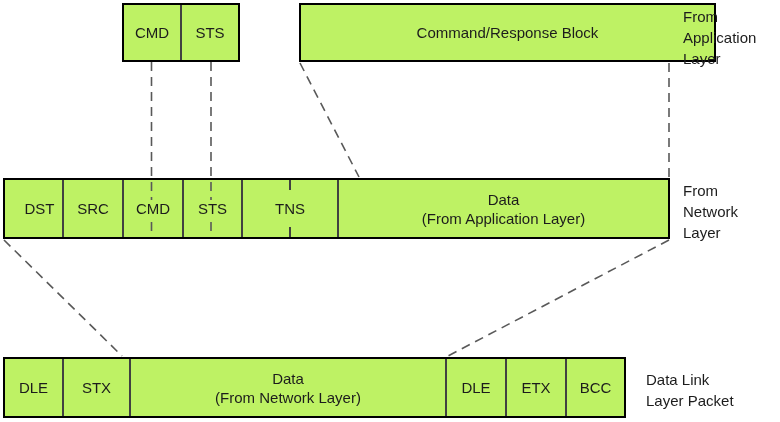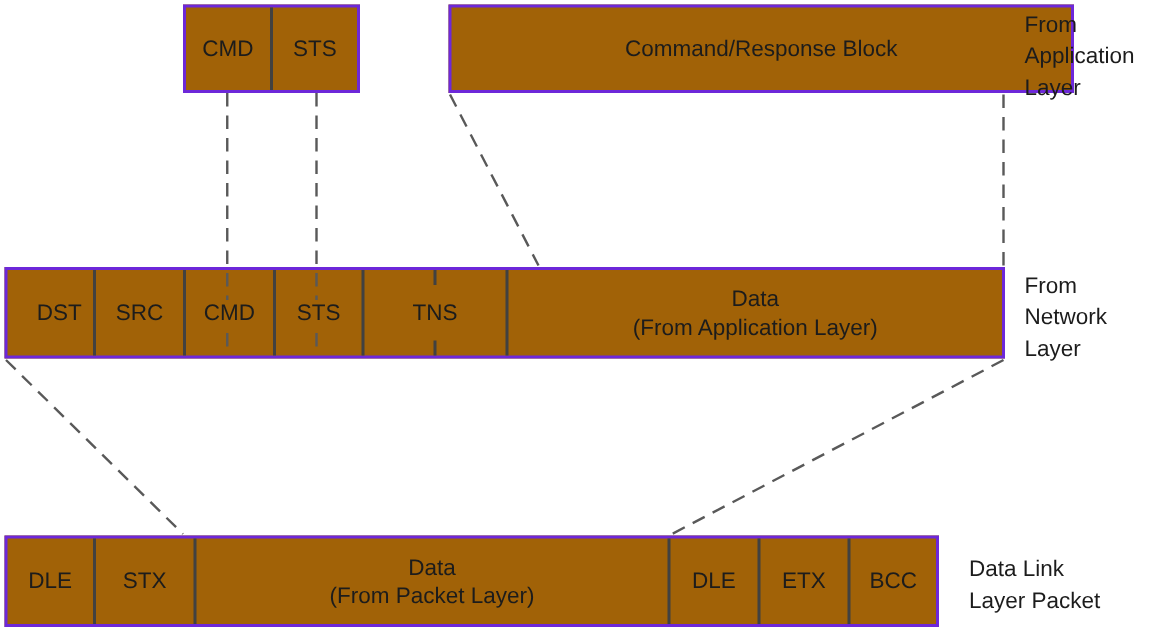--- a/index.html
+++ b/index.html
@@ -12,22 +12,22 @@
     width: 780px;
     height: 422px;
     background: #ffffff;
     font-family: "Liberation Sans", sans-serif;
     color: #1c1c1c;
     overflow: hidden;
   }
   .boxrow {
     position: absolute;
     display: flex;
-    border: 2px solid #6d28d9;
-    background: #a16207;
+    border: 2px solid #000000;
+    background: #bef264;
     box-sizing: border-box;
     z-index: 1;
   }
   .cell {
     display: flex;
     align-items: center;
     justify-content: center;
     border-right: 2px solid #414141;
     font-size: 15px;
     box-sizing: border-box;
@@ -123,21 +123,21 @@
   <div class="boxrow" style="left:3px; top:357px; width:623px; height:61px;">
     <div class="cell" style="width:59px;">
       <span class="lbl">DLE</span>
     </div>
     <div class="cell" style="width:67px;">
       <span class="lbl">STX</span>
     </div>
     <div class="cell" style="flex:1;">
       <div class="two-line-wrap lbl">
         <div>Data</div>
-        <div>(From Packet Layer)</div>
+        <div>(From Network Layer)</div>
       </div>
     </div>
     <div class="cell" style="width:60px;">
       <span class="lbl">DLE</span>
     </div>
     <div class="cell" style="width:60px;">
       <span class="lbl">ETX</span>
     </div>
     <div class="cell last" style="width:57px;">
       <span class="lbl">BCC</span>

